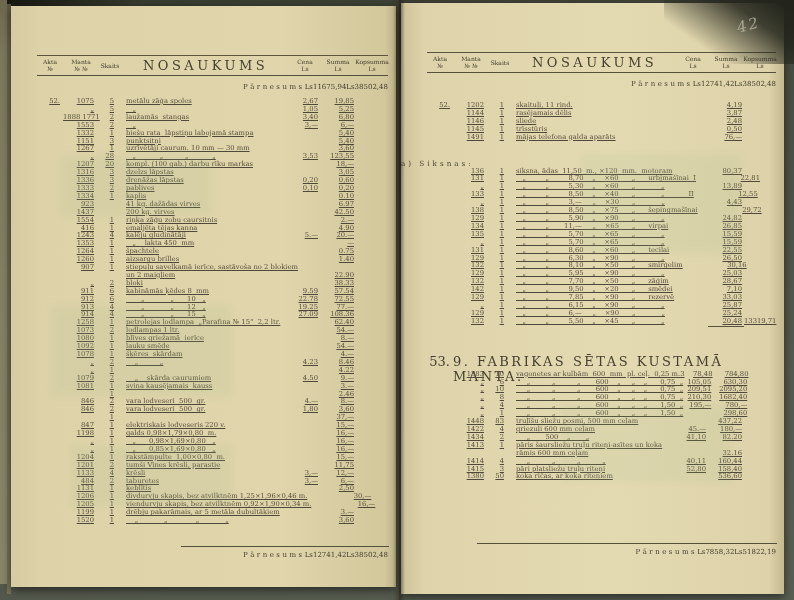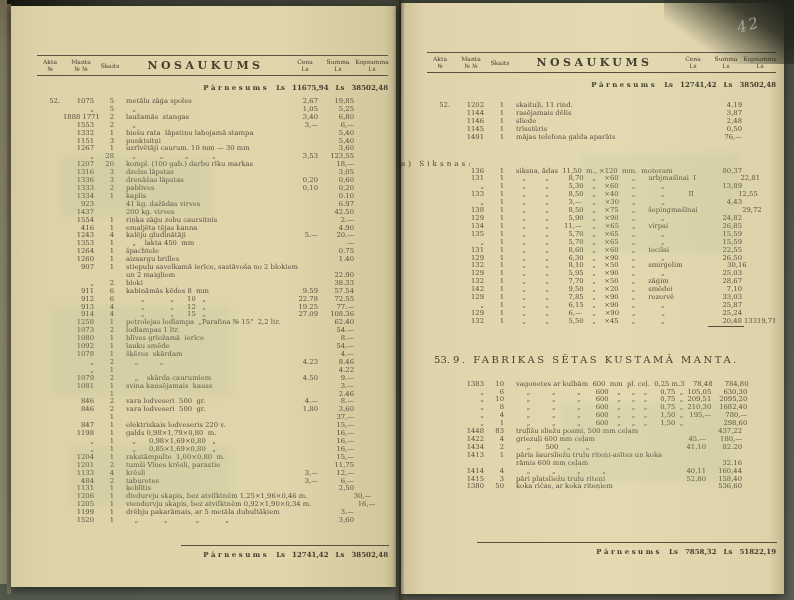--- a/index.html
+++ b/index.html
@@ -20,42 +20,42 @@
   .corner-dark{position:absolute;right:0;top:0;width:130px;height:64px;z-index:6;
     background:linear-gradient(215deg,#23251c 8%,rgba(35,37,28,.85) 30%,rgba(35,37,28,0) 72%);}
   .hand-note{position:absolute;right:34px;top:16px;z-index:7;color:#b5b2a0;
     font-style:italic;font-size:15px;letter-spacing:2px;transform:rotate(-14deg);opacity:.85;}
   
   .thead{display:grid;grid-template-columns:26px 36px 22px 1fr 30px 36px 32px;
     margin:49px 8px 0 26px;border-top:1px solid #5a5441;border-bottom:1.4px solid #55503d;
     padding:2px 0 3px 0;}
   .hcell{display:flex;flex-direction:column;align-items:center;justify-content:center;
     font-size:6px;line-height:7px;color:#45402f;}
-  .hcell .nosauk-label{letter-spacing:3.5px;font-size:11px;font-weight:bold;}
+  .hcell .nosauk-label{letter-spacing:3.5px;font-size:13px;}
   
   .parnesums{display:flex;justify-content:flex-end;align-items:baseline;
-    font-size:7px;color:#45402f;padding-right:8px;gap:7px;font-weight:bold;}
+    font-size:7px;color:#45402f;padding-right:8px;}
   .parnesums .plabel{letter-spacing:2.5px;}
   .parnesums-top{margin-top:7px;height:10px;}
   
-  .tbody{margin:0 8px 0 26px;}
+  .tbody{margin:0 8px 0 26px;text-decoration:underline;}
   .trow{display:grid;grid-template-columns:26px 36px 22px 1fr 30px 36px 32px;
     line-height:7.9px;font-size:6.8px;color:#564f3c;}
   .tcell{overflow:visible;}
   .c-akta{text-align:right;padding-right:3px;}
   .c-manta{text-align:right;padding-right:5px;white-space:nowrap;}
   .c-skaits{text-align:right;padding-right:7px;}
   .c-nosauk{text-align:left;padding-left:5px;white-space:pre;}
   .c-cena,.c-summa,.c-kops{text-align:right;padding-right:2px;white-space:nowrap;}
   #siksnas-rows .trow:last-child .c-summa{border-bottom:.8px solid #56503e;}
   
   .sec-a{margin-top:17px;text-align:left;font-size:7.2px;
     letter-spacing:3px;color:#45402f;height:9px;}
-  .sec-53{display:grid;grid-template-columns:26px 1fr;margin:27px 8px 17px 26px;
-    font-size:10px;color:#45402f;height:10px;}
+  .sec-53{display:grid;grid-template-columns:26px 1fr;margin:27px 8px 7px 26px;
+    font-size:13px;color:#45402f;height:10px;}
   .sec-53 .secnum{text-align:right;padding-right:3px;}
   .sec-53 .sectitle{letter-spacing:2.5px;}
   .spacer-top-right{height:12px;}
   
   .tfoot{position:absolute;bottom:28px;left:0;right:0;}
   .page-right .tfoot{bottom:38px;}
   .tfoot-rule{margin-left:auto;margin-right:7px;border-top:1px solid #55503d;}
   .page-left .tfoot-rule{width:208px;}
   .page-right .tfoot-rule{width:300px;}
   .tfoot .parnesums{margin-top:4px;}

